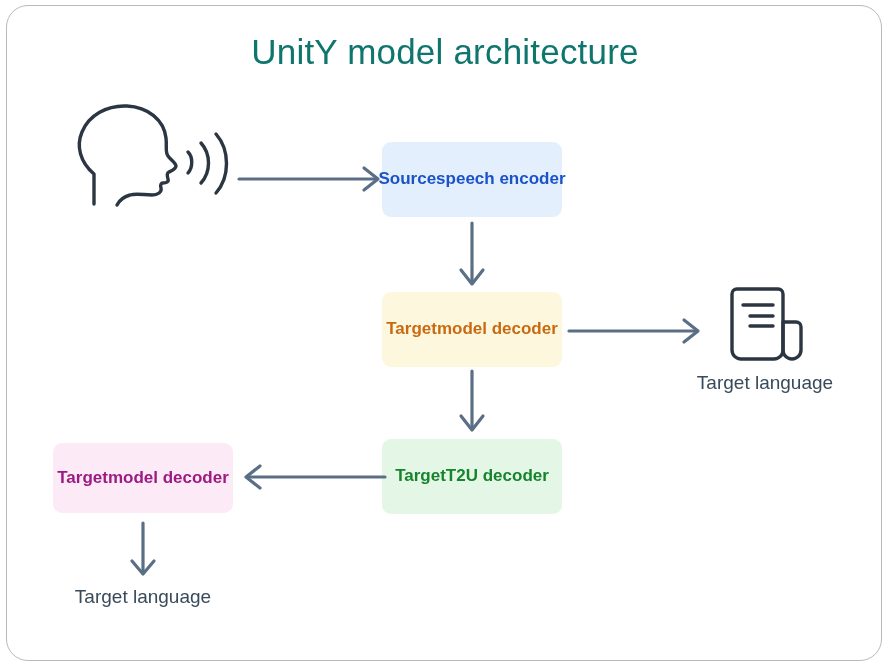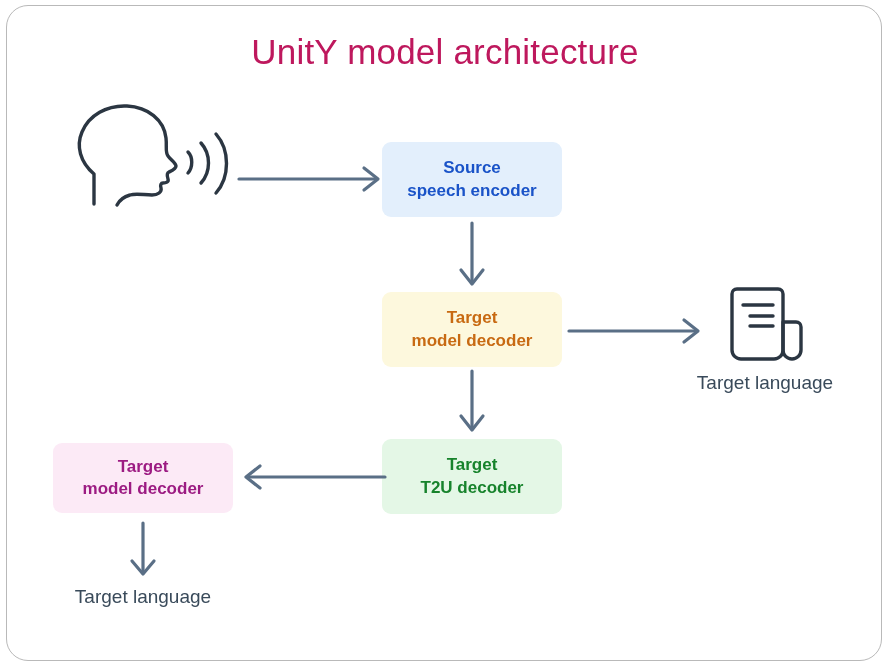--- a/index.html
+++ b/index.html
@@ -29,28 +29,28 @@
     background: #ffffff;
   }
   .title {
     position: absolute;
     left: 0;
     top: 32px;
     width: 890px;
     text-align: center;
     font-size: 35px;
     font-weight: 400;
-    color: #be185d;
+    color: #0f766e;
     letter-spacing: 0.2px;
   }
   
   .node {
     position: absolute;
     display: flex;
-    flex-direction: column;
+    flex-direction: row;
     align-items: center;
     justify-content: center;
     border-radius: 9px;
     text-align: center;
     font-size: 17px;
     font-weight: 700;
     line-height: 1.32;
     box-sizing: border-box;
   }
   .node .ln { display: block; white-space: nowrap; }

